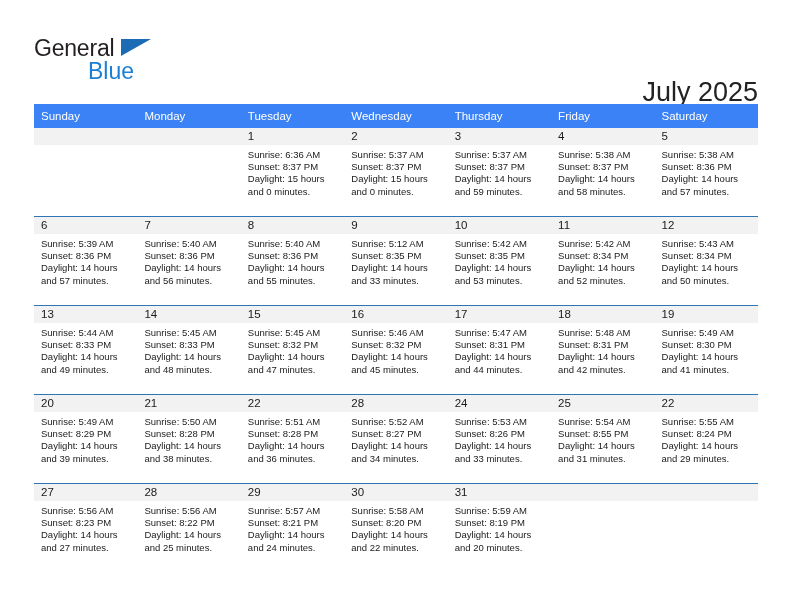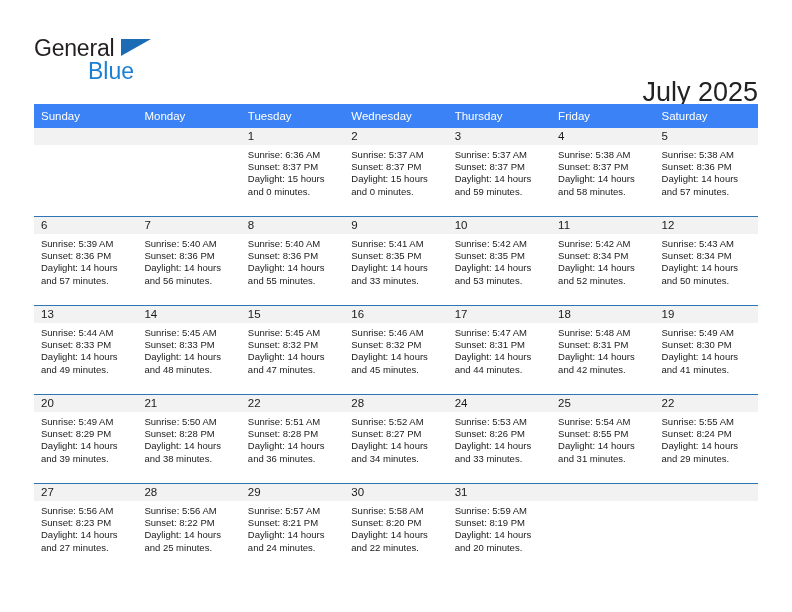--- a/index.html
+++ b/index.html
@@ -272,21 +272,21 @@
                 <div>Sunset: 8:36 PM</div>
                 <div>Daylight: 14 hours</div>
                 <div>and 55 minutes.</div>
               </div>
             </div>
           </td>
           <td>
             <div class="daycell">
               <div class="daynum-band">9</div>
               <div class="info">
-                <div>Sunrise: 5:41 AM</div>
+                <div>Sunrise: 5:12 AM</div>
                 <div>Sunset: 8:35 PM</div>
                 <div>Daylight: 14 hours</div>
                 <div>and 33 minutes.</div>
               </div>
             </div>
           </td>
           <td>
             <div class="daycell">
               <div class="daynum-band">10</div>
               <div class="info">

